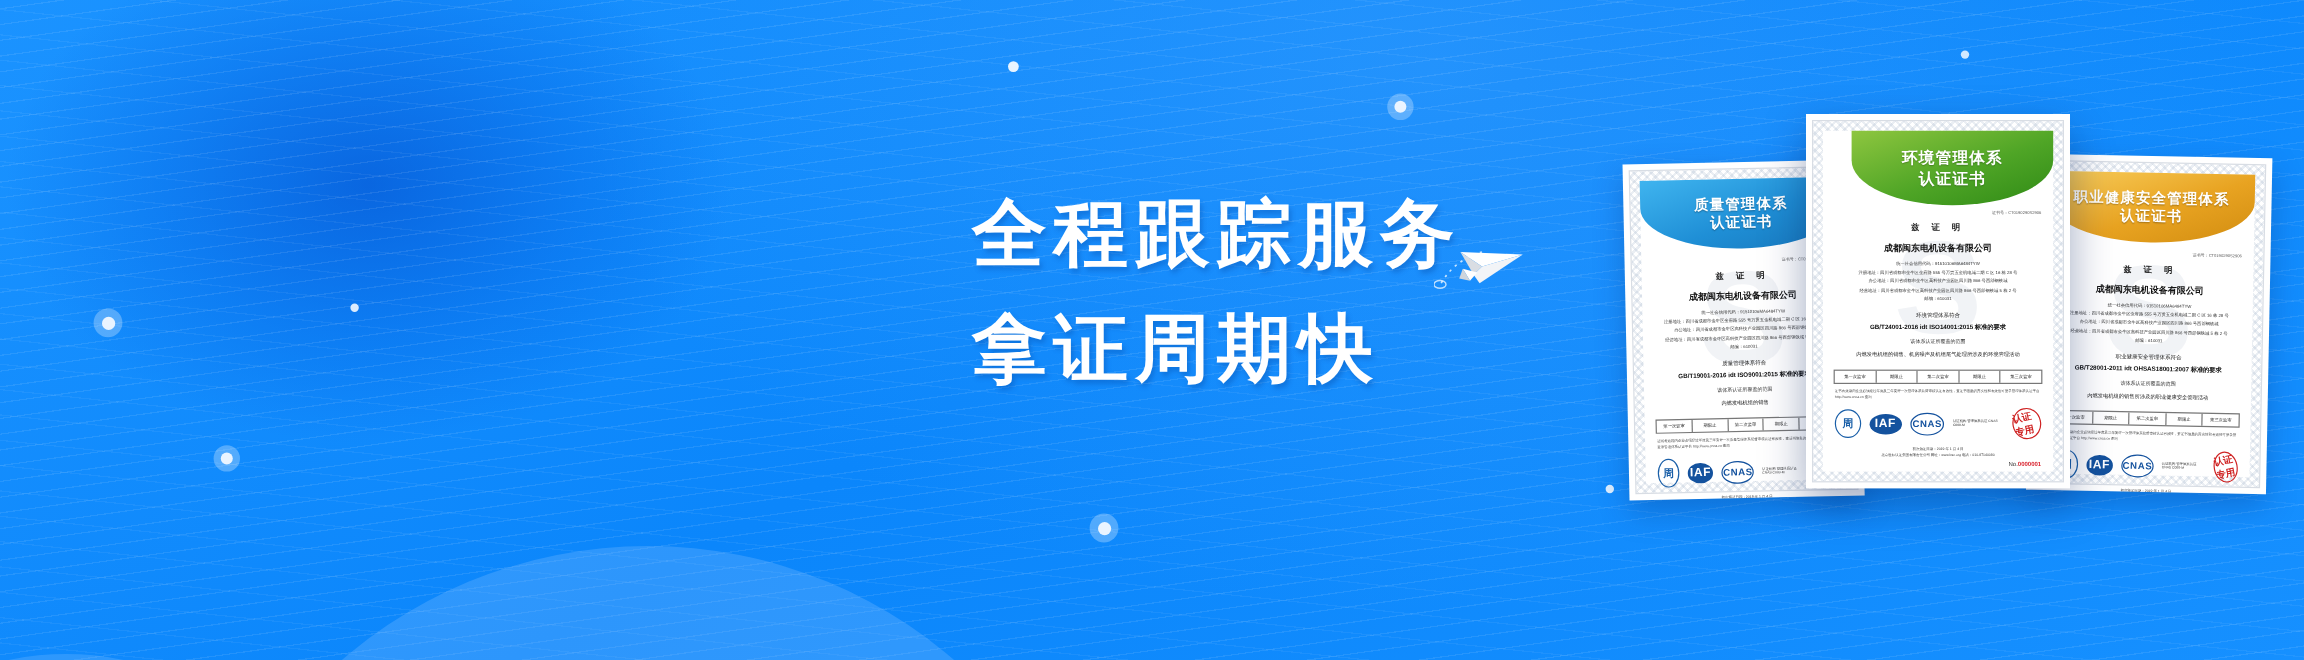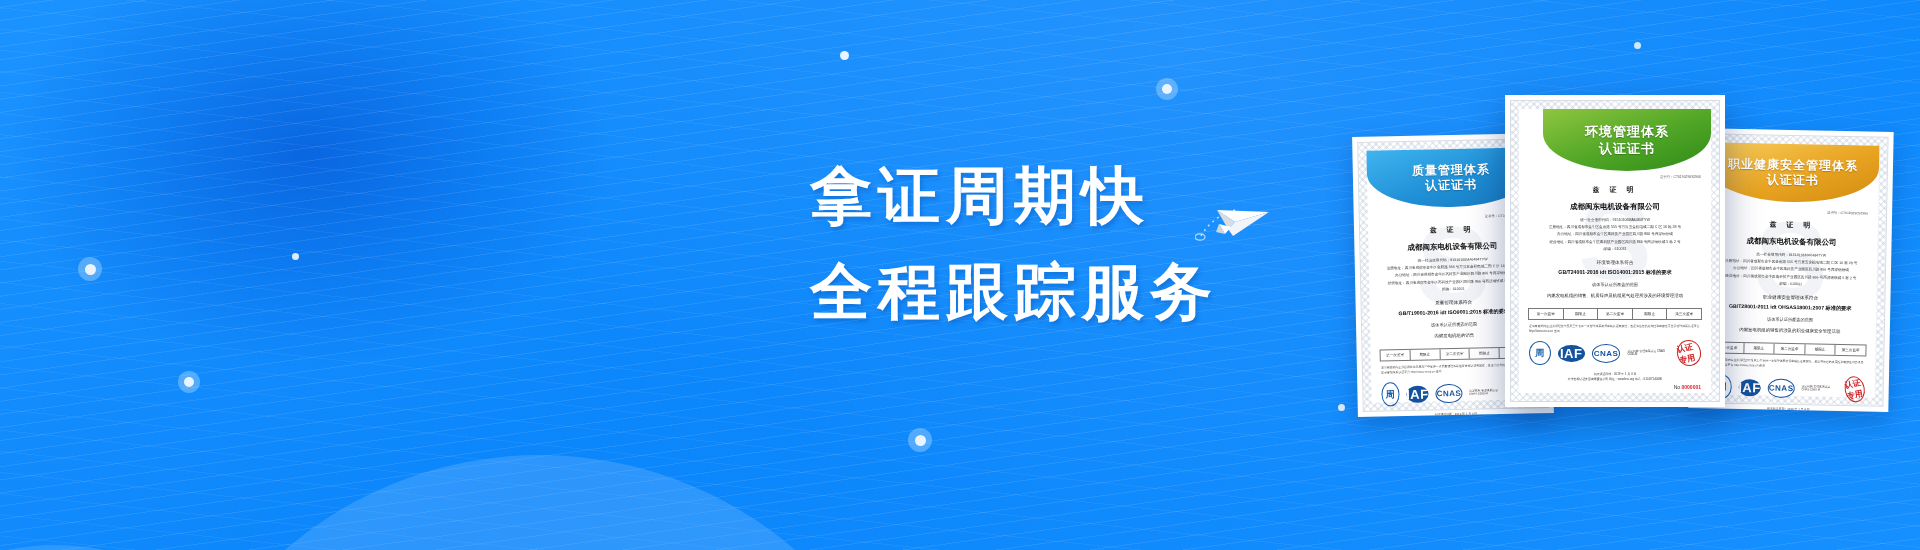--- a/index.html
+++ b/index.html
@@ -92,21 +92,21 @@
   .c-boxes{display:flex;width:100%;border:0.7px solid #777;margin-bottom:4px;}
   .c-boxes div{flex:1;border-right:0.7px solid #777;font-size:3.6px;color:#222;
     text-align:center;padding:3px 0;}
   .c-boxes div:last-child{border-right:none;}
   .c-fine{font-size:2.9px;color:#444;line-height:4.6px;align-self:flex-start;margin-bottom:7px;}
 
   .c-logos{display:flex;align-items:center;justify-content:center;gap:7px;width:100%;margin-bottom:6px;}
   .lg-seal{width:22px;height:22px;border-radius:50%;border:1.6px solid #1a5fa8;
     display:flex;align-items:center;justify-content:center;color:#1a5fa8;font-size:9px;font-weight:700;}
   .lg-oval{width:30px;height:17px;border-radius:50%;background:#14529e;color:#fff;
-    display:flex;align-items:center;justify-content:center;font-size:13px;font-weight:700;letter-spacing:.5px;}
+    display:flex;align-items:center;justify-content:center;font-size:10px;font-weight:700;letter-spacing:.5px;}
   .lg-oval.outline{background:#fff;color:#14529e;border:1.6px solid #14529e;font-size:8px;text-align:center;}
   .lg-txt{font-size:2.8px;color:#333;line-height:3.6px;}
   .lg-stamp{width:24px;height:24px;border-radius:50%;border:1.4px solid #cf2222;
     color:#cf2222;display:flex;align-items:center;justify-content:center;
     font-size:8px;font-weight:700;transform:rotate(-12deg);}
 
   .c-foot{font-size:2.9px;color:#333;line-height:4.4px;text-align:center;width:100%;}
   .c-no{align-self:flex-end;margin-top:3px;font-size:5px;color:#333;}
   .c-no b{color:#d9232e;}
 
@@ -137,22 +137,22 @@
       <i style="width:11px;height:11px;"></i>
     </div>
   <div class="dot-halo" style="left:178px;top:371px;width:22px;height:22px;">
       <i style="width:10px;height:10px;"></i>
     </div>
   <div class="dot-halo" style="left:908px;top:428px;width:24px;height:24px;">
       <i style="width:11px;height:11px;"></i>
     </div>
 
   <div class="headline">
+    <div class="hl-line">全程跟踪服务</div>
     <div class="hl-line">拿证周期快</div>
-    <div class="hl-line">全程跟踪服务</div>
   </div>
 
   <div class="plane">
     <svg width="76" height="48" viewBox="0 0 76 48">
       <path d="M6 40 C14 26 26 18 40 14" stroke="#ffffff" stroke-width="1.4" fill="none" stroke-dasharray="2 4" opacity=".75"></path>
       <ellipse cx="5" cy="41" rx="5" ry="3.2" stroke="#ffffff" stroke-width="1.2" fill="none" opacity=".7"></ellipse>
       <path d="M22 14 L74 16 L40 26 Z" fill="#ffffff"></path>
       <path d="M22 14 L40 26 L33 33 Z" fill="#d9dde3"></path>
       <path d="M33 33 L40 26 L74 16 L38 40 Z" fill="#f2f4f7"></path>
       <path d="M24 28 L36 31 L30 38 Z" fill="#ffffff"></path>

